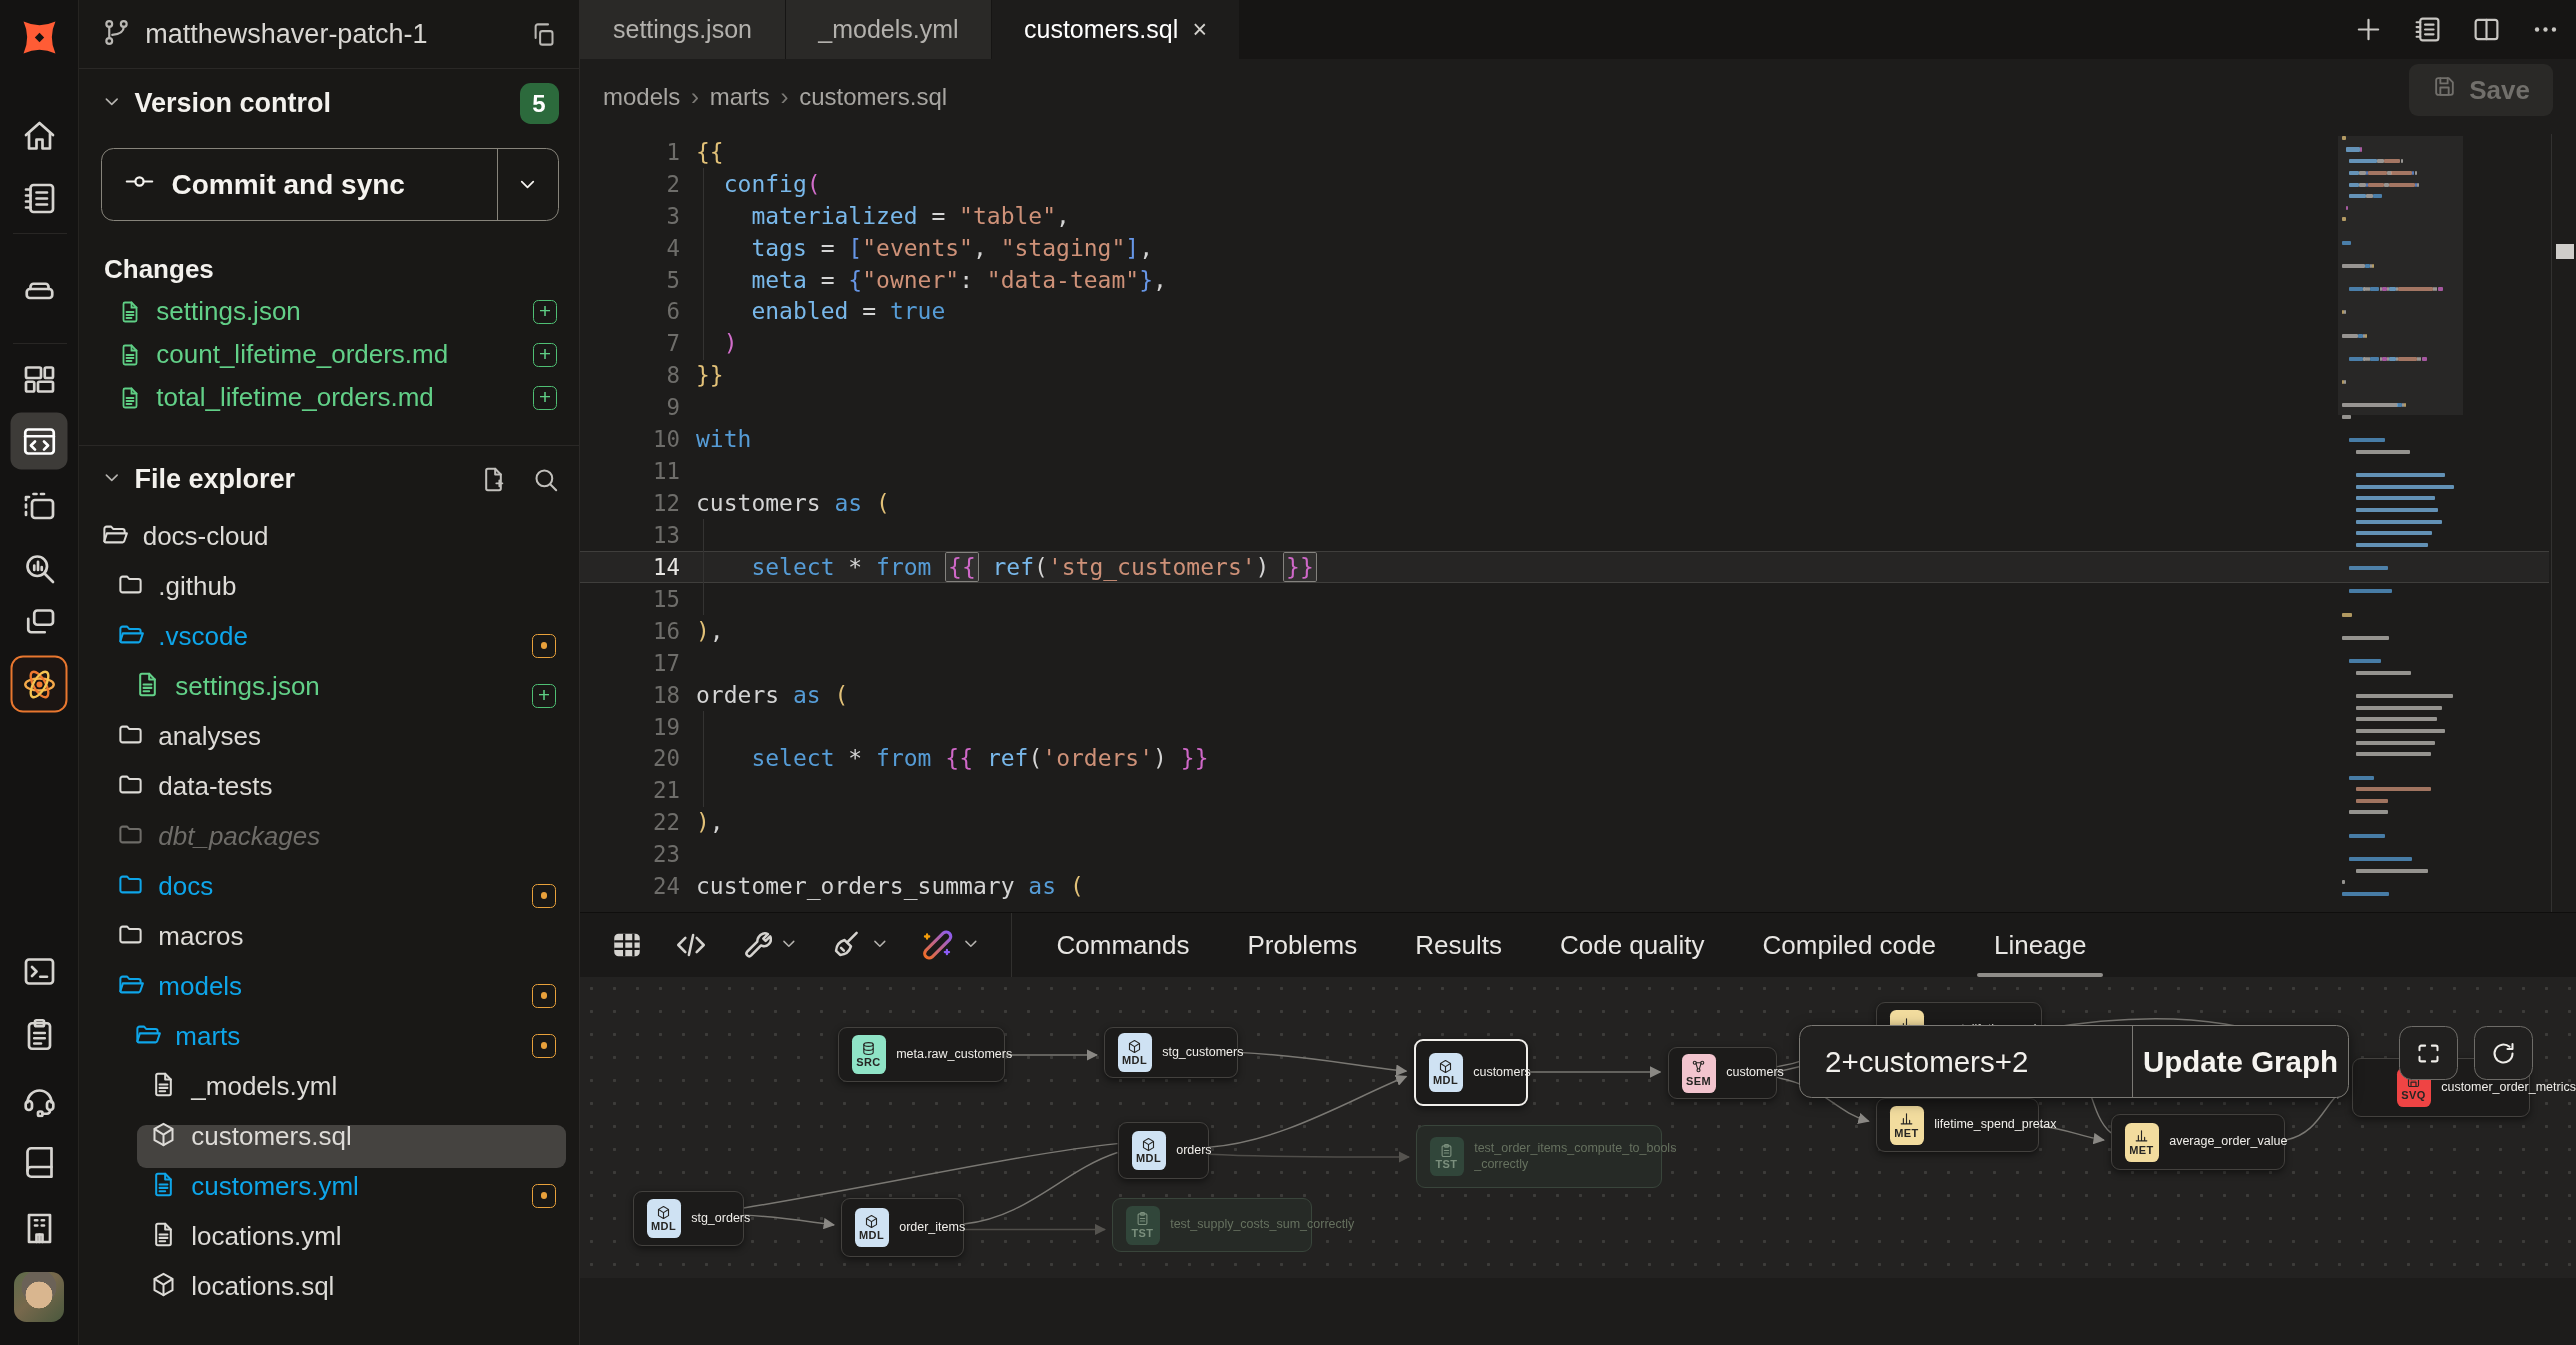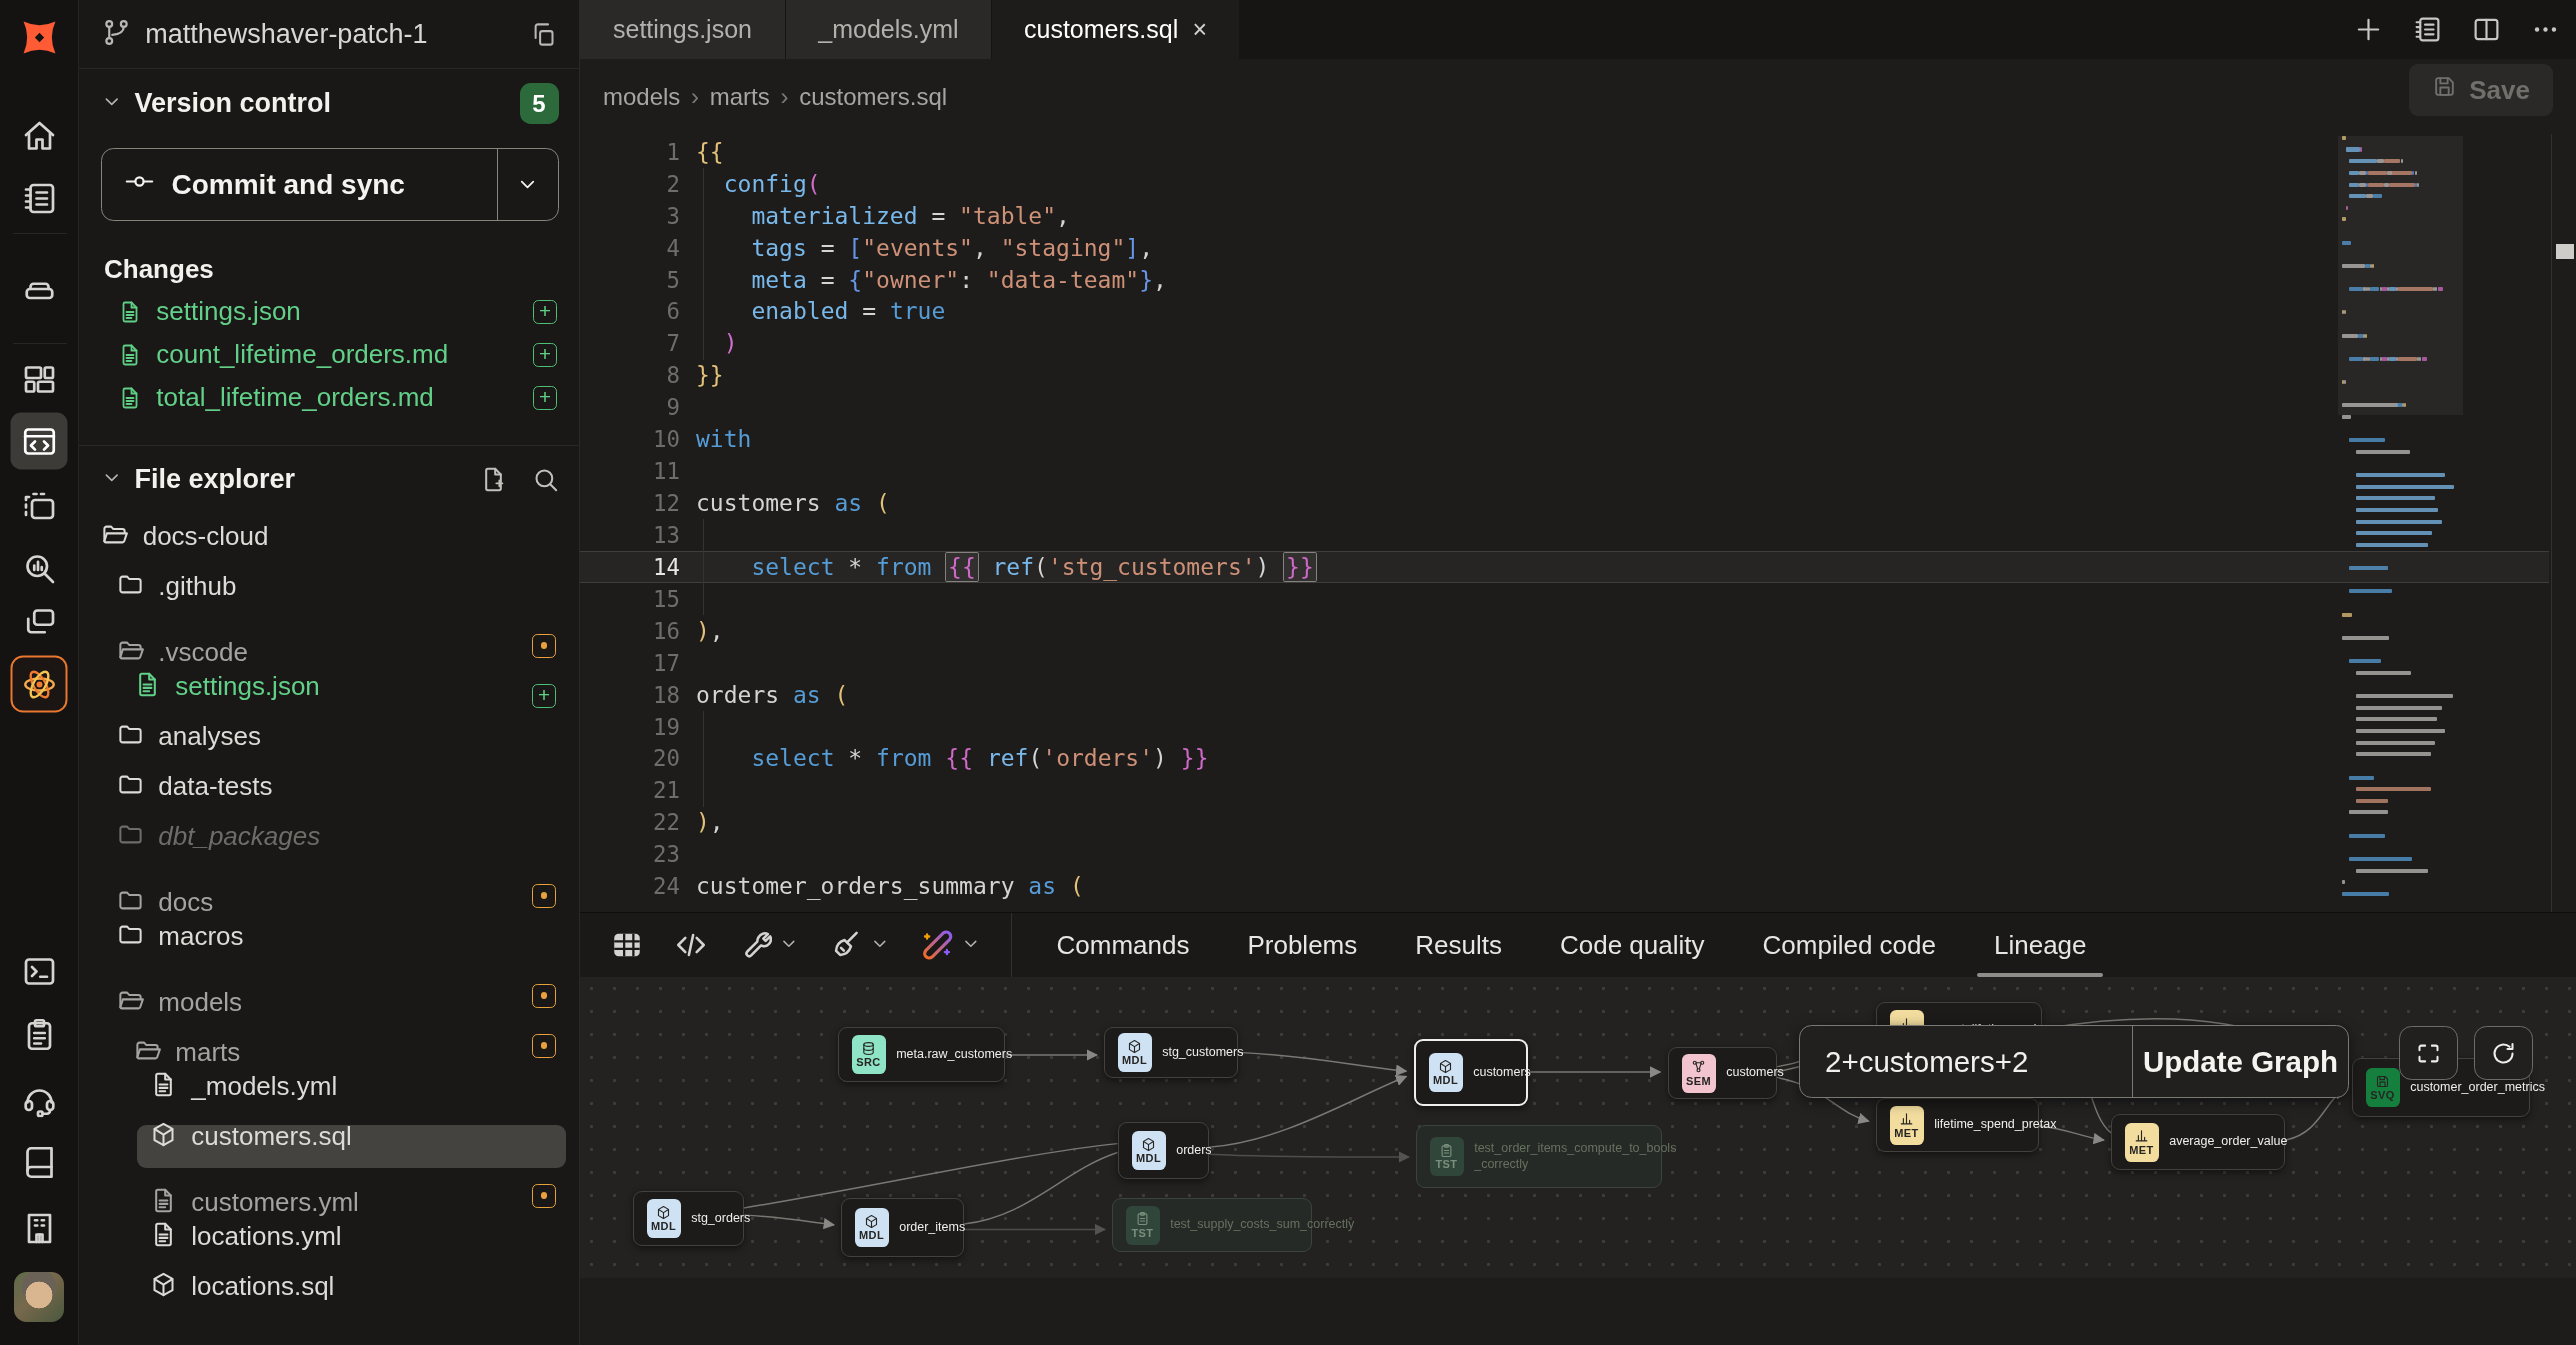--- a/index.html
+++ b/index.html
@@ -54,21 +54,21 @@
   .fe-head { position:absolute; left:0; top:452px; width:501px; }
   .fe-actions { display:flex; gap:25px; }
 
   .tree { position:absolute; left:0; top:521px; width:501px; }
   .tree-row { position:relative; height:50px; display:flex; align-items:flex-start; cursor:pointer; }
   .tree-hl { position:absolute; top:3.6px; height:43px; background:#454340; border-radius:9px; }
   .tree-icon { position:relative; width:27px; height:27px; flex:none; }
   .tree-icon svg { width:27px; height:27px; }
   .tree-name { position:relative; margin-left:14.3px; font-size:26px; white-space:nowrap; }
   .tree-row .mini-badge { position:absolute; right:24px; top:12.5px; }
-  .col-white { color:#dddbd7; } .col-orange { color:#a3a3a3;margin-top:16px; } .col-green { color:#62d088; } .col-dim { color:#6e6c68; }
+  .col-white { color:#dddbd7; } .col-orange { color:#0ea5e9; } .col-green { color:#62d088; } .col-dim { color:#6e6c68; }
   .it { font-style:italic; }
 
   
   .main { position:absolute; left:580px; top:0; width:1996px; height:1345px; background:#1d1c1b; }
   .tabbar { position:absolute; left:0; top:0; width:1996px; height:59px; background:#161514; display:flex; }
   .tab { height:59px; display:flex; align-items:center; justify-content:center; gap:14.3px; padding:0 32px; font-size:25px; color:#b3b1ad; background:#2a2927; border-right:1.8px solid #161514; cursor:pointer; min-width:206px; }
   .tab.active { background:#1d1c1b; color:#ffffff; }
   .tab .close { font-size:25px; color:#d2d0cc; cursor:pointer; line-height:1; }
   .tab-actions { position:absolute; right:16px; top:0; height:59px; display:flex; align-items:center; gap:30px; color:#c9c7c3; }
   .tab-actions svg { width:29px; height:29px; }
@@ -949,21 +949,21 @@
               <span class="nbadge" style="background: rgb(242, 220, 158);">
                 <svg viewBox="0 0 24 24" fill="none" stroke="currentColor" stroke-width="1.8" stroke-linecap="round" stroke-linejoin="round">
                   <path d="M3.5 20.5h17"></path>
                   <path d="M7 20v-8M12 20V4.5M17 20v-5"></path>
                 </svg>
                 <span class="bcode">MET</span>
               </span>
               <span class="nlabel">average_order_value</span>
             </div>
             <div class="lnode" style="left: 1772px; top: 81px; width: 178px; height: 59px;">
-              <span class="nbadge" style="background: #15803d;">
+              <span class="nbadge" style="background: #ef4444; margin-left: 31px;">
                 <svg viewBox="0 0 24 24" fill="none" stroke="currentColor" stroke-width="1.8" stroke-linecap="round" stroke-linejoin="round">
                   <path d="M4 6a2 2 0 0 1 2-2h10l4 4v10a2 2 0 0 1-2 2H6a2 2 0 0 1-2-2z"></path>
                   <path d="M8 4v5h7V4"></path>
                   <rect x="8" y="13" width="8" height="7"></rect>
                 </svg>
                 <span class="bcode">SVQ</span>
               </span>
               <span class="nlabel">customer_order_metrics</span>
             </div>
           </div>

